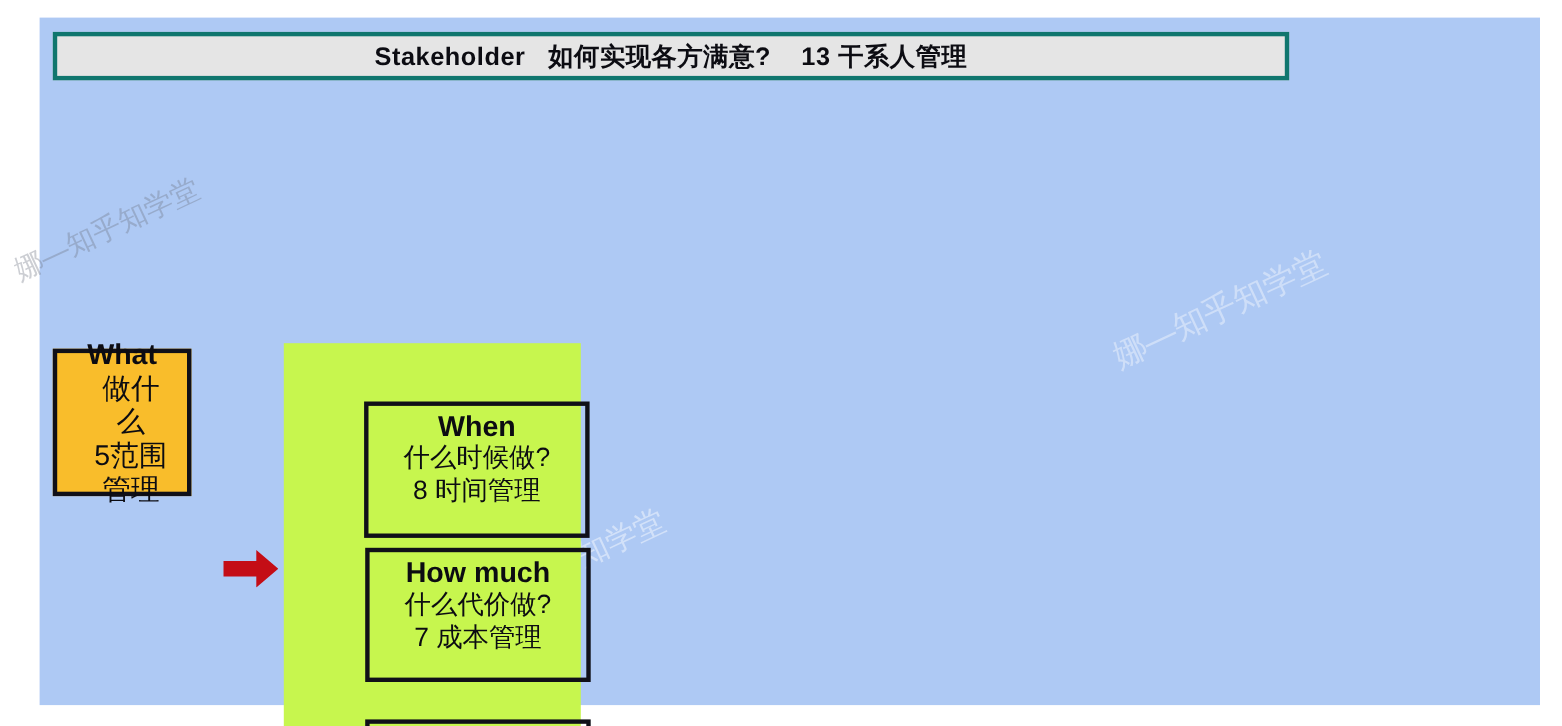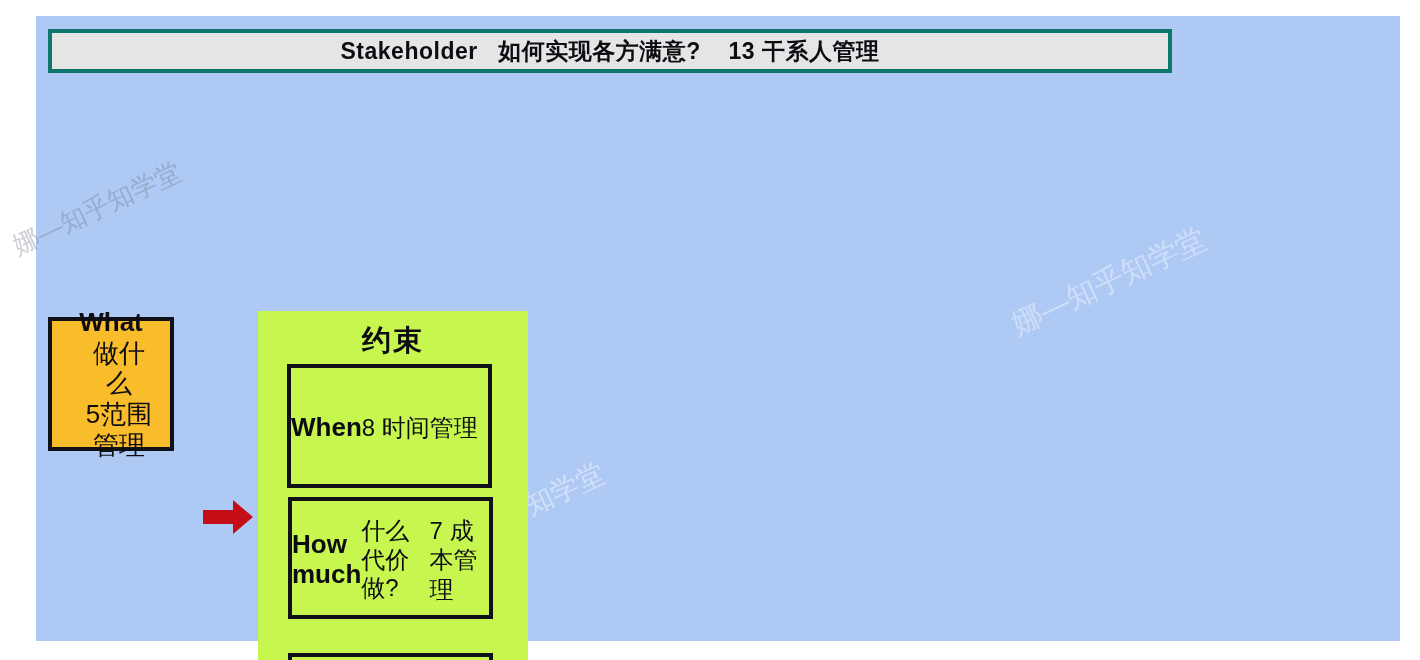--- a/index.html
+++ b/index.html
@@ -23,21 +23,21 @@
                text-align: center; padding: 0 15px; }
 
   
   .col { position: absolute; top: 79px; height: 490px; }
   .col-constraints { left: 222px; width: 270px; background: #c7f64e; }
   .col-title { text-align: center; font-weight: bold; font-size: 29px; padding-top: 10px;
                letter-spacing: 2px; }
 
   
   .ibox { position: absolute; border: 4px solid #101018; background: transparent;
-          display: flex; flex-direction: row; align-items: center; text-align: left; }
+          display: flex; flex-direction: column; align-items: center; text-align: left; margin-left: 44px; }
   .ibox.top-align { justify-content: flex-start; padding-top: 4px; }
 
   .box-when    { left: 29px; top: 53px;  width: 205px; height: 124px; }
   .box-cost    { left: 30px; top: 186px; width: 205px; height: 122px; }
   .box-quality { left: 30px; top: 342px; width: 205px; height: 125px; }
 
   .b-title { font-weight: bold; font-size: 26px; line-height: 1.15; }
   .b-q     { font-size: 24px; line-height: 1.2; }
   .b-label { font-weight: normal; font-size: 24px; line-height: 1.22; }
   .start-box .b-q, .start-box .b-label { font-size: 26px; line-height: 1.18; margin-left: 16px; }
@@ -72,23 +72,23 @@
       <span class="b-title">What</span>
       <span class="b-q">做什么</span>
       <span class="b-label">5范围管理</span>
     </div>
 
     <svg class="arrow arrow-1 content" width="50" height="34" viewBox="0 0 50 34">
       <path d="M0 10 L30 10 L30 0 L50 17 L30 34 L30 24 L0 24 Z" fill="#c40d16"></path>
     </svg>
 
     <div class="col col-constraints content">
-      <div class="col-title">约束</div>
       <div class="ibox box-when top-align">
         <span class="b-title">When</span>
+        <span class="b-q">什么时候做?</span>
         <span class="b-label">8 时间管理</span>
       </div>
       <div class="ibox box-cost top-align">
         <span class="b-title">How much</span>
         <span class="b-q">什么代价做?</span>
         <span class="b-label">7 成本管理</span>
       </div>
       <div class="ibox box-quality top-align">
         
         

